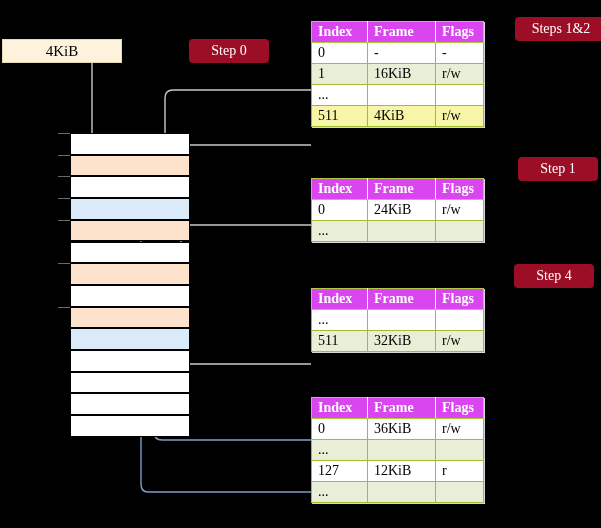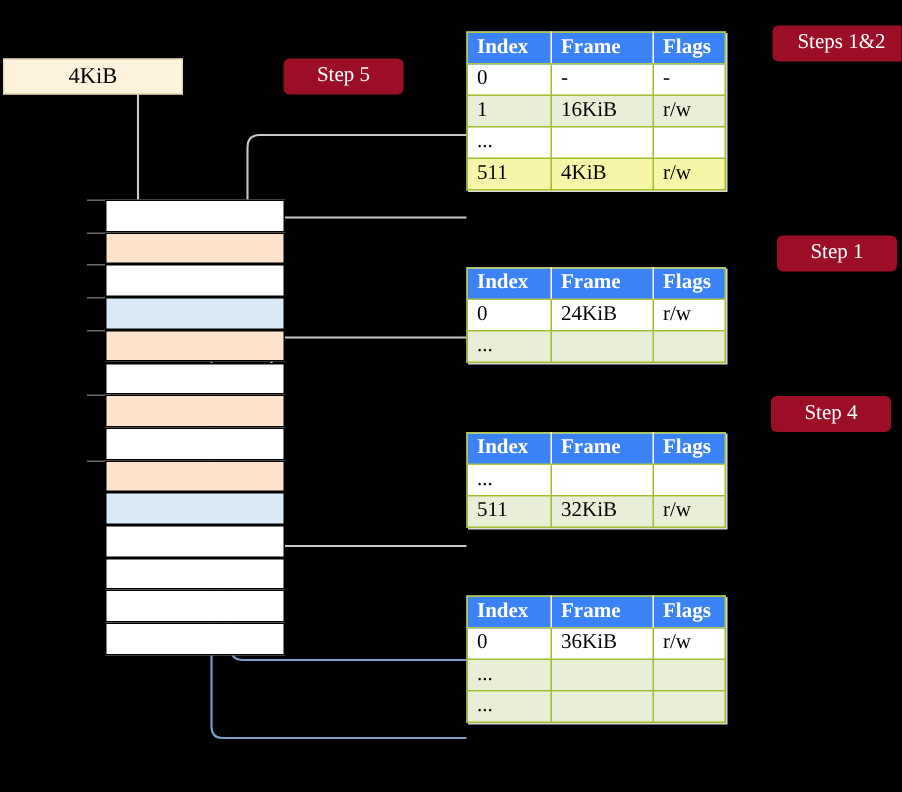--- a/index.html
+++ b/index.html
@@ -63,21 +63,21 @@
   .ptable td,.ptable th{
     border:1px solid #9fbd2e;
     padding:2px 6px;
     height:21px;
     box-sizing:border-box;
     text-align:left;
     font-weight:normal;
     white-space:nowrap;
   }
   .ptable th{
-    background:#3b82f6;
+    background:#d946ef;
     color:#ffffff;
     font-weight:bold;
     font-size:14px;
     border-color:#b0c846;
     border-right:1px solid #ffffff;
   }
   .ptable th:last-child{border-right:1px solid #b0c846;}
   .ptable tr.alt td{background:#e9eed6;}
   .ptable td.hl{background:#f7f6a8;}
   .ptable tr.alt td.hl{background:#f7f6a8;}
@@ -158,21 +158,21 @@
       <div class="tick" style="top: 173.6px;"></div>
       <div class="memrow blue" style="top: 195.3px;"></div>
       <div class="memrow" style="top: 217px;"></div>
       <div class="memrow" style="top: 238.7px;"></div>
       <div class="memrow" style="top: 260.4px;"></div>
       <div class="memrow" style="top: 282.1px;"></div>
     </div>
 
   <div id="badges">
       <div class="badge" style="left: 516px; top: 18px; width: 70px;">Steps 1&amp;2</div>
-      <div class="badge" style="left: 190px; top: 40px; width: 58px;">Step 5</div>
+      <div class="badge" style="left: 190px; top: 40px; width: 58px;">Step 0</div>
       <div class="badge" style="left: 519px; top: 158px; width: 58px;">Step 1</div>
       <div class="badge" style="left: 515px; top: 265px; width: 58px; text-align: center;">Step 4</div>
     </div>
 
   <div id="tables">
       <table class="ptable" style="left: 311px; top: 21px;">
         <thead>
           <tr>
             <th class="col-index">Index</th>
             <th class="col-frame">Frame</th>
@@ -256,20 +256,25 @@
           <tr>
             <td class="col-index">0</td>
             <td class="col-frame">36KiB</td>
             <td class="col-flags">r/w</td>
           </tr>
           <tr class="alt">
             <td class="col-index">...</td>
             <td class="col-frame"></td>
             <td class="col-flags"></td>
           </tr>
+          <tr>
+            <td class="col-index">127</td>
+            <td class="col-frame">12KiB</td>
+            <td class="col-flags">r</td>
+          </tr>
           <tr class="alt">
             <td class="col-index">...</td>
             <td class="col-frame"></td>
             <td class="col-flags"></td>
           </tr>
         </tbody>
       </table>
     </div>
 
 </div>

